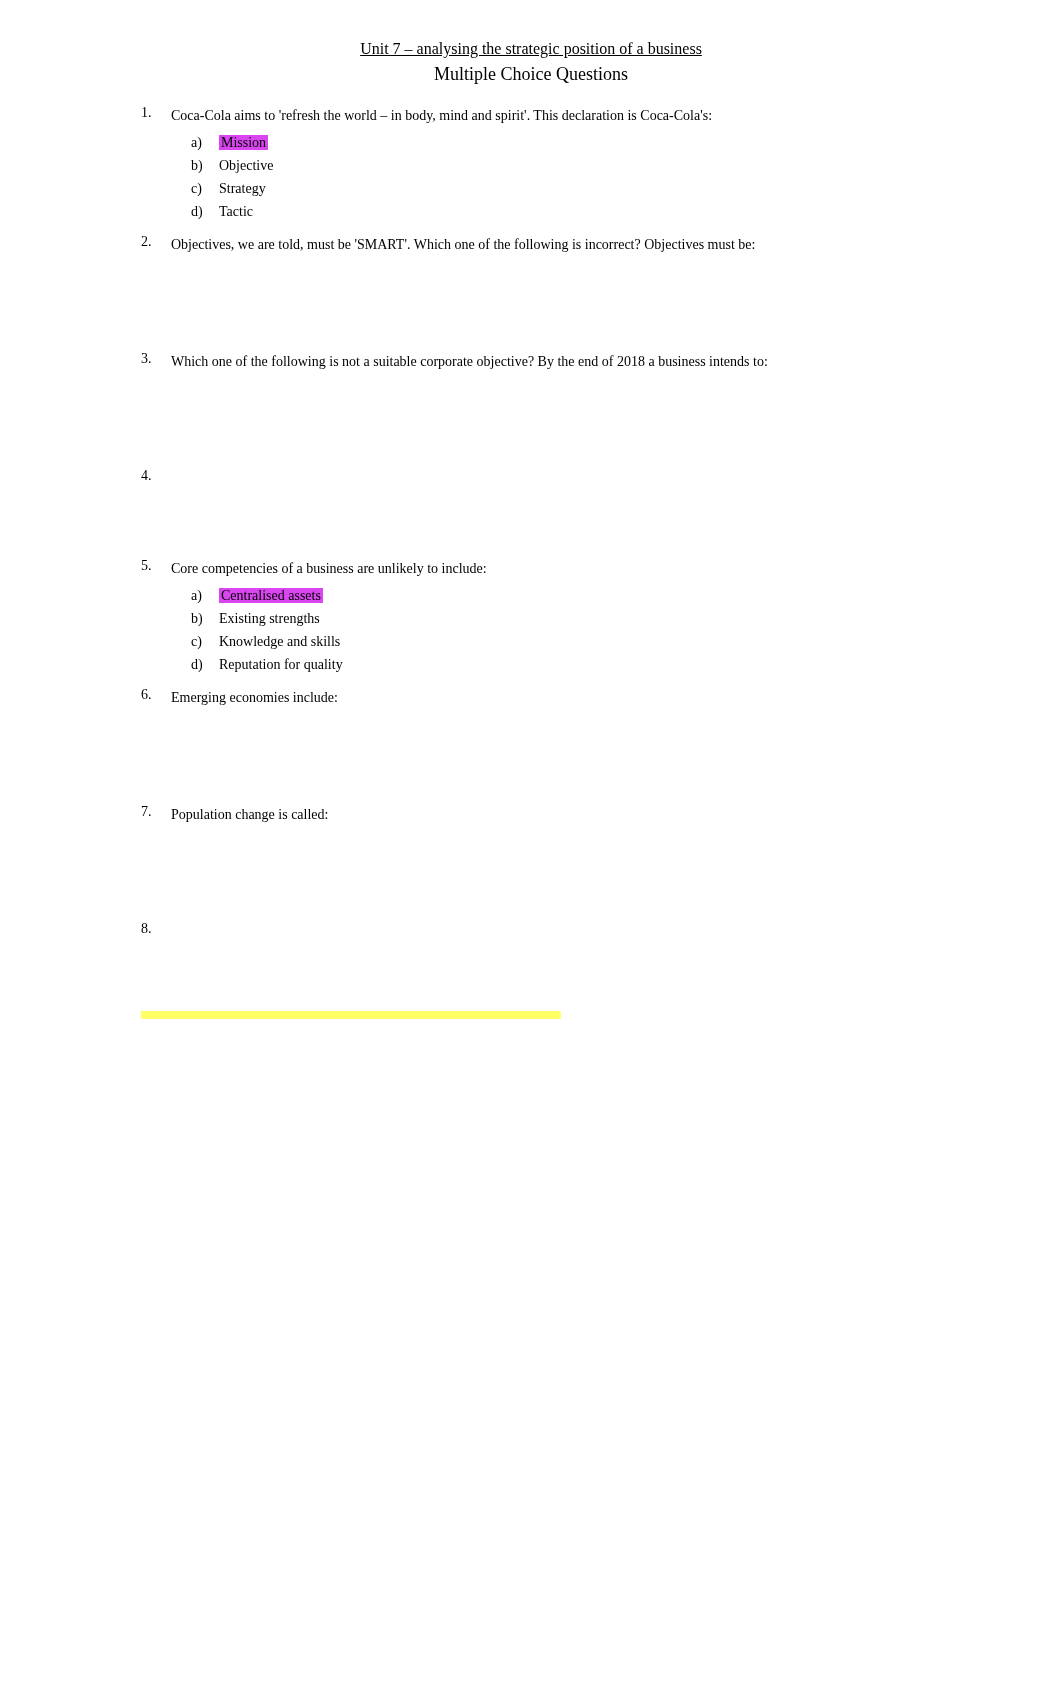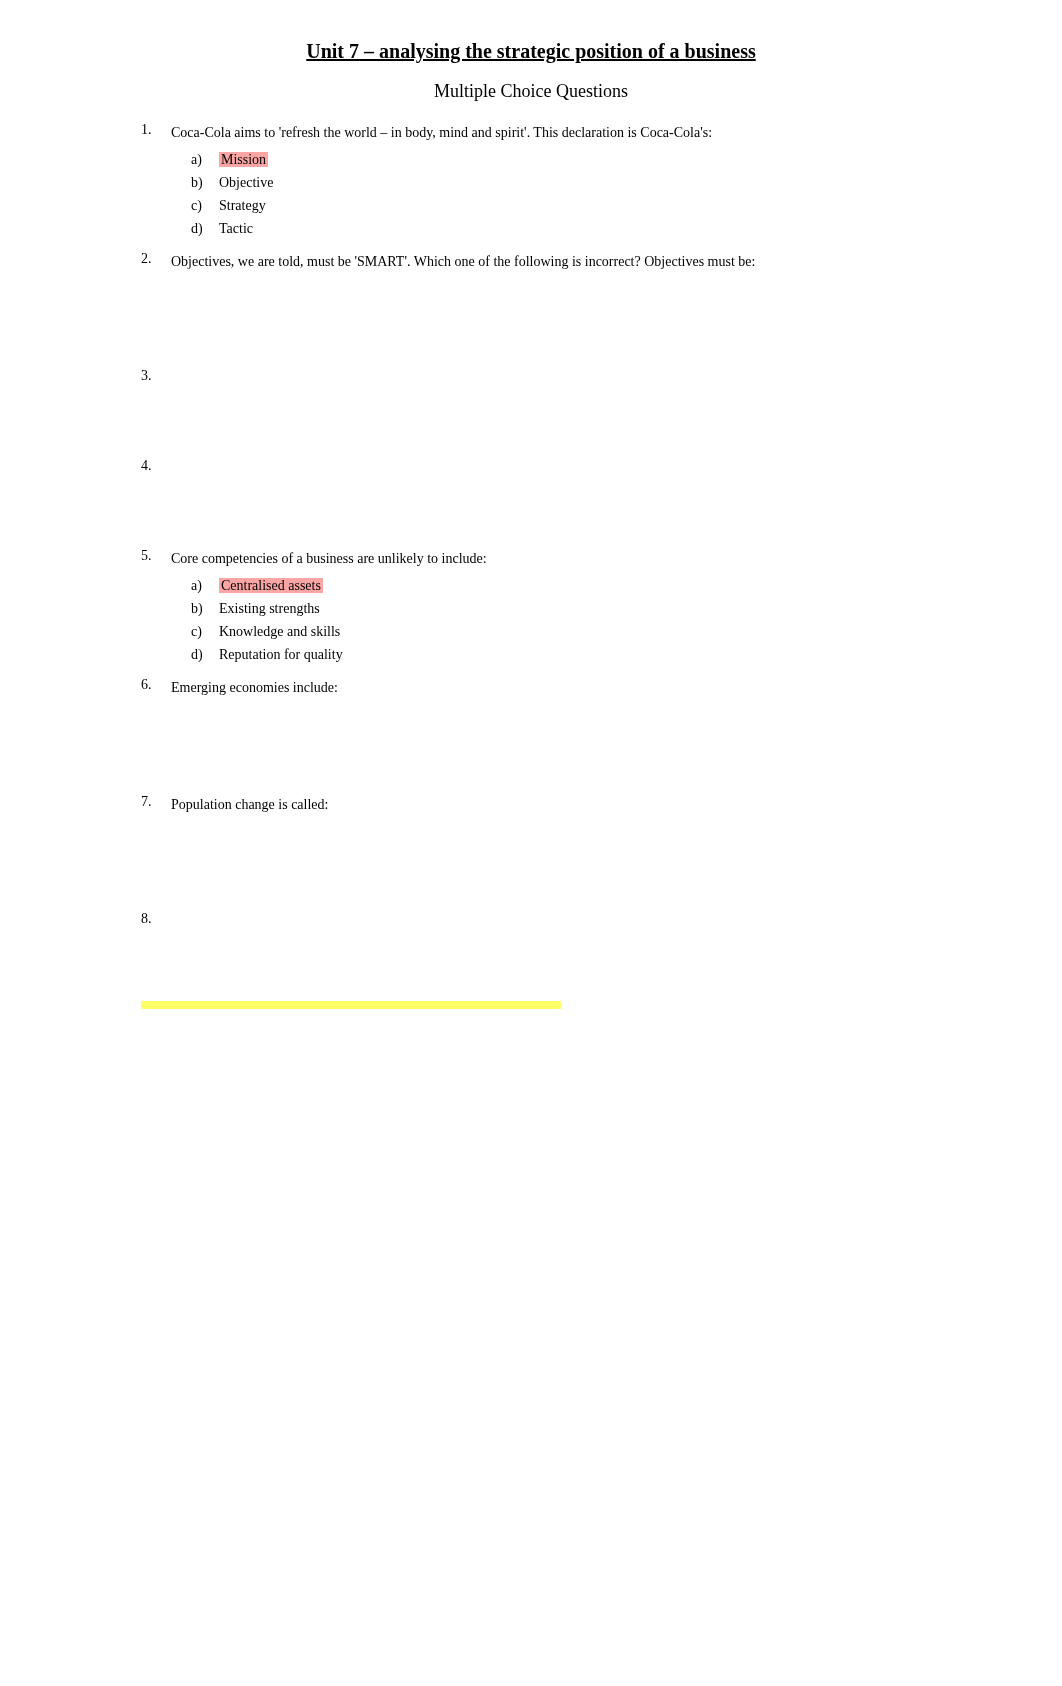--- a/index.html
+++ b/index.html
@@ -19,24 +19,23 @@
 
     .page {
       width: 100%;
       max-width: 900px;
       margin: 0 auto;
       padding: 40px 60px;
     }
 
     .page-title {
       text-align: center;
-      margin-bottom: 18px;
-      font-size: 20px;
+      margin-bottom: 6px;
+      font-size: 16px;
       text-decoration: underline;
-      font-weight: bold;
     }
 
     .page-subtitle {
       text-align: center;
       margin-bottom: 20px;
       font-size: 18px;
     }
 
     .question-list {
       list-style: none;
@@ -81,21 +80,21 @@
     .answer-label {
       min-width: 28px;
       font-size: 14px;
     }
 
     .answer-text {
       font-size: 14px;
     }
 
     .highlight {
-      background-color: #fca5a5;
+      background-color: #d946ef;
       padding: 0 2px;
     }
 
     .spacer {
       height: 80px;
     }
 
     .yellow-line {
       height: 8px;
       background-color: #ffff66;
@@ -144,20 +143,21 @@
       <li class="question-item">
         <span class="question-number">2.</span>
         <div class="question-content">
           <div class="question-text">Objectives, we are told, must be 'SMART'. Which one of the following is incorrect? Objectives must be:</div>
           <div class="spacer"></div>
         </div>
       </li>
       <li class="question-item">
         <span class="question-number">3.</span>
         <div class="question-content">
+          <div class="question-text">Which one of the following is not a suitable corporate objective? By the end of 2018 a business intends to:</div>
           <div class="spacer"></div>
         </div>
       </li>
       <li class="question-item">
         <span class="question-number">4.</span>
         <div class="question-content">
           <div class="spacer"></div>
         </div>
       </li>
       <li class="question-item">

